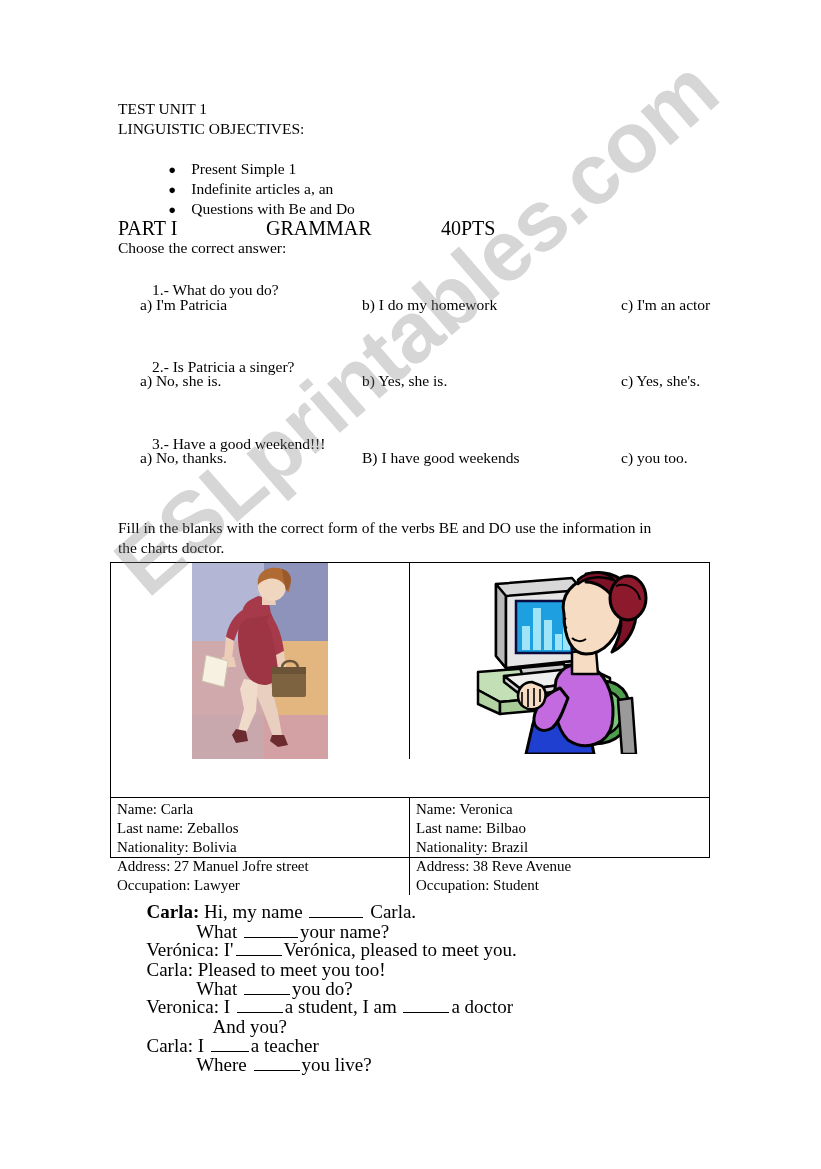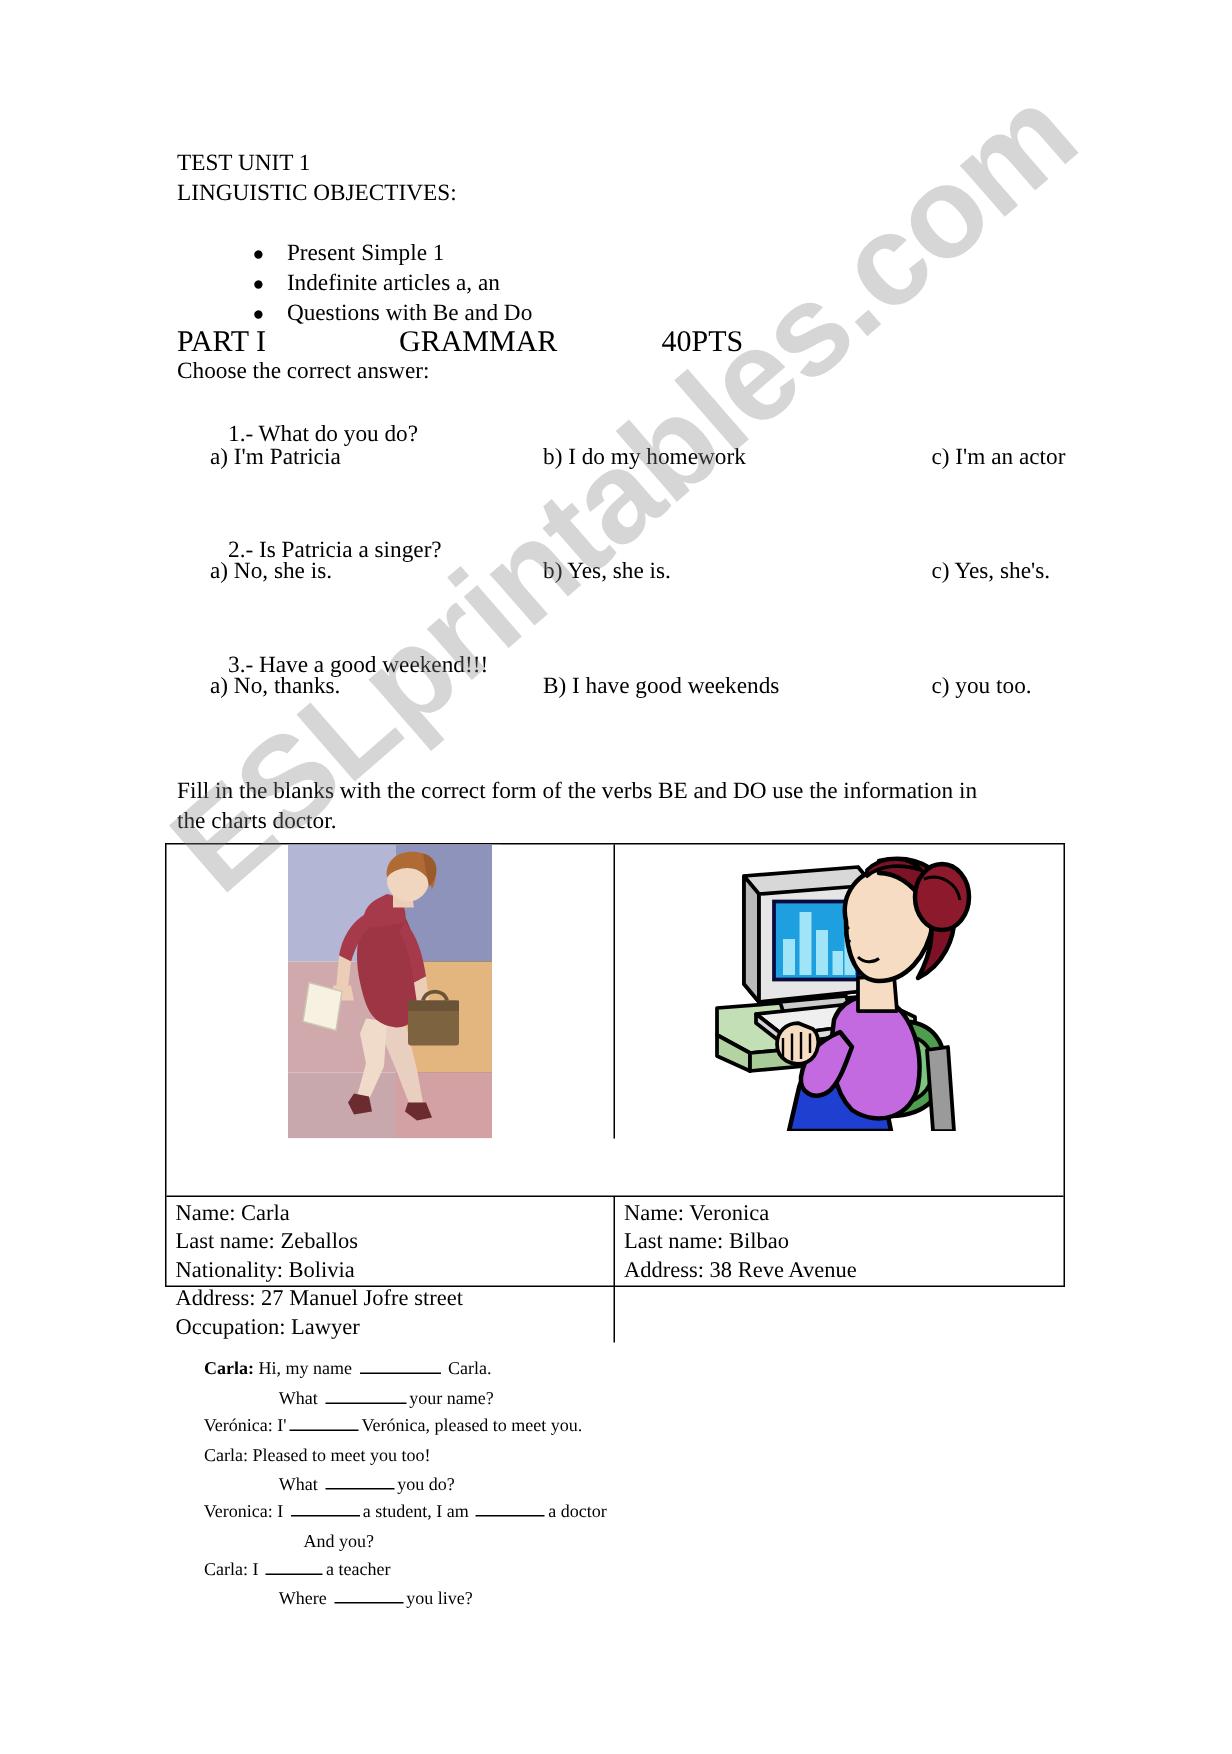--- a/index.html
+++ b/index.html
@@ -158,21 +158,21 @@
     left: 0; top: 0;
     width: 100%; height: 100%;
     display: flex;
     align-items: center;
     justify-content: center;
   }
 
   
   .dlg {
     position: absolute;
-    font-size: 12px;
+    font-size: 19px;
     line-height: 20px;
     white-space: pre;
   }
   .dlg .spk-bold { font-weight: bold; }
   .blank {
     display: inline-block;
     border-bottom: 1.2px solid #000;
     vertical-align: baseline;
     height: 13px;
     margin: 0 2px;
@@ -384,21 +384,23 @@
           <div>Last name: Zeballos</div>
           <div>Nationality: Bolivia</div>
           <div>Address: 27 Manuel Jofre street</div>
           <div>Occupation: Lawyer</div>
         </div>
       </div>
       <div class="t-cell">
         <div class="facts-text">
           <div>Name: Veronica</div>
           <div>Last name: Bilbao</div>
+          <div>Nationality: Brazil</div>
           <div>Address: 38 Reve Avenue</div>
+          <div>Occupation: Student</div>
         </div>
       </div>
     </div>
   </div>
 
   <div id="watermark">
     <div class="wm-text">ESLprintables.com</div>
   </div>
 
 </div>

